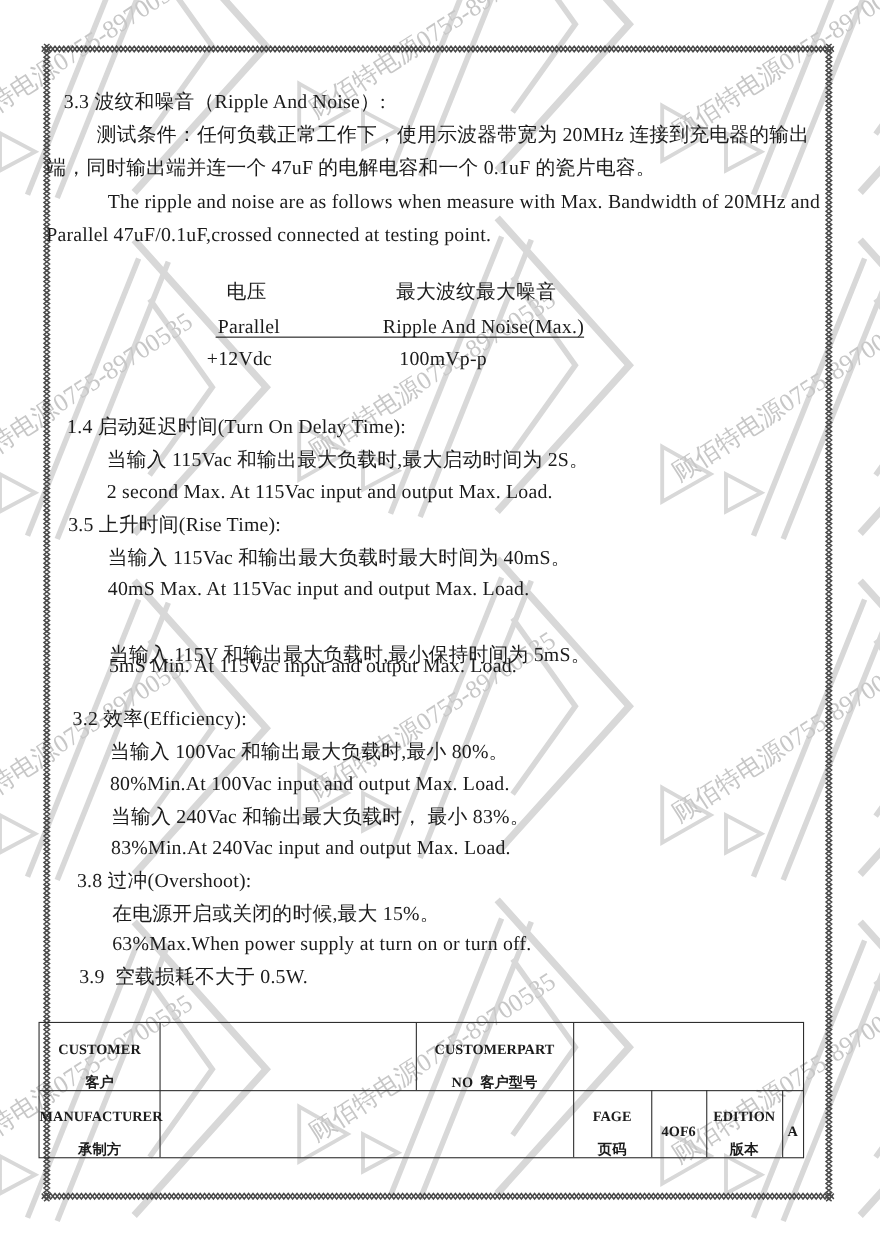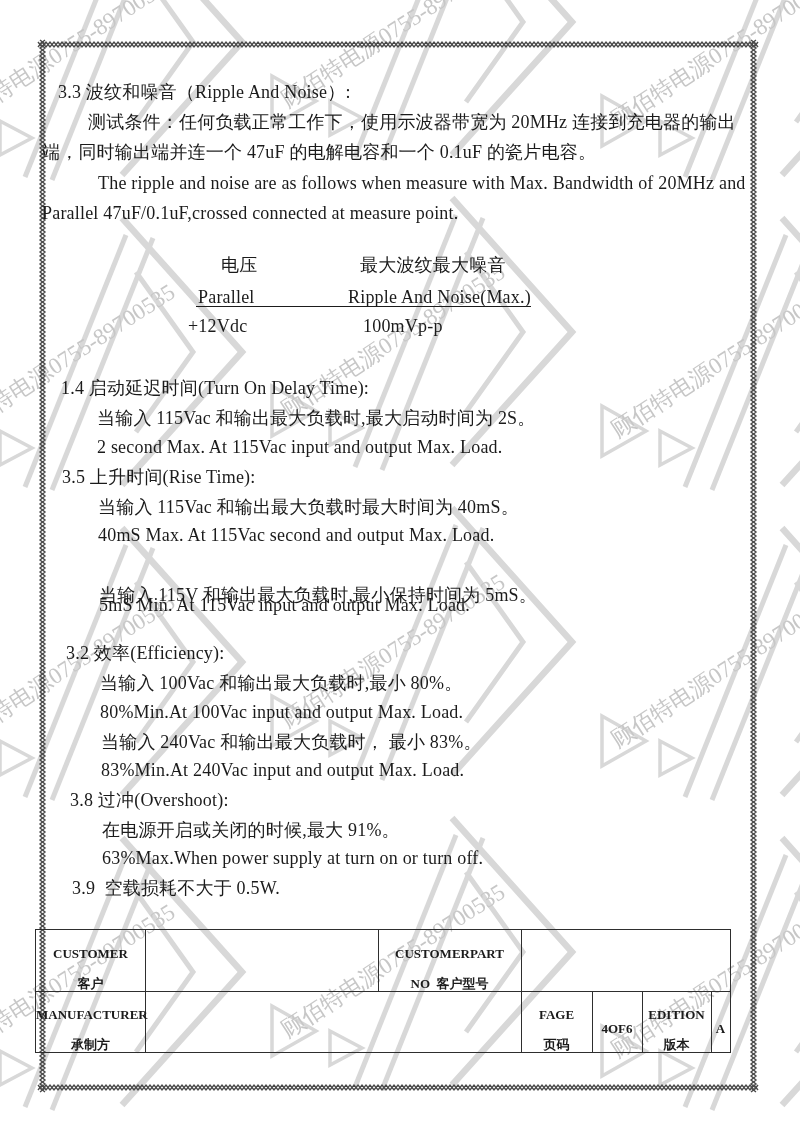--- a/index.html
+++ b/index.html
@@ -145,49 +145,49 @@
       <path d="M717,4 L722,8 L717,12 L722,16 L717,20 L722,24 L717,28 L722,32 L717,36 L722,40 L717,44 L722,48 L717,52 L722,56 L717,60 L722,64 L717,68 L722,72 L717,76 L722,80 L717,84 L722,88 L717,92 L722,96 L717,100 L722,104 L717,108 L722,112 L717,116 L722,120 L717,124 L722,128 L717,132 L722,136 L717,140 L722,144 L717,148 L722,152 L717,156 L722,160 L717,164 L722,168 L717,172 L722,176 L717,180 L722,184 L717,188 L722,192 L717,196 L722,200 L717,204 L722,208 L717,212 L722,216 L717,220 L722,224 L717,228 L722,232 L717,236 L722,240 L717,244 L722,248 L717,252 L722,256 L717,260 L722,264 L717,268 L722,272 L717,276 L722,280 L717,284 L722,288 L717,292 L722,296 L717,300 L722,304 L717,308 L722,312 L717,316 L722,320 L717,324 L722,328 L717,332 L722,336 L717,340 L722,344 L717,348 L722,352 L717,356 L722,360 L717,364 L722,368 L717,372 L722,376 L717,380 L722,384 L717,388 L722,392 L717,396 L722,400 L717,404 L722,408 L717,412 L722,416 L717,420 L722,424 L717,428 L722,432 L717,436 L722,440 L717,444 L722,448 L717,452 L722,456 L717,460 L722,464 L717,468 L722,472 L717,476 L722,480 L717,484 L722,488 L717,492 L722,496 L717,500 L722,504 L717,508 L722,512 L717,516 L722,520 L717,524 L722,528 L717,532 L722,536 L717,540 L722,544 L717,548 L722,552 L717,556 L722,560 L717,564 L722,568 L717,572 L722,576 L717,580 L722,584 L717,588 L722,592 L717,596 L722,600 L717,604 L722,608 L717,612 L722,616 L717,620 L722,624 L717,628 L722,632 L717,636 L722,640 L717,644 L722,648 L717,652 L722,656 L717,660 L722,664 L717,668 L722,672 L717,676 L722,680 L717,684 L722,688 L717,692 L722,696 L717,700 L722,704 L717,708 L722,712 L717,716 L722,720 L717,724 L722,728 L717,732 L722,736 L717,740 L722,744 L717,748 L722,752 L717,756 L722,760 L717,764 L722,768 L717,772 L722,776 L717,780 L722,784 L717,788 L722,792 L717,796 L722,800 L717,804 L722,808 L717,812 L722,816 L717,820 L722,824 L717,828 L722,832 L717,836 L722,840 L717,844 L722,848 L717,852 L722,856 L717,860 L722,864 L717,868 L722,872 L717,876 L722,880 L717,884 L722,888 L717,892 L722,896 L717,900 L722,904 L717,908 L722,912 L717,916 L722,920 L717,924 L722,928 L717,932 L722,936 L717,940 L722,944 L717,948 L722,952 L717,956 L722,960 L717,964 L722,968 L717,972 L722,976 L717,980 L722,984 L717,988 L722,992 L717,996 L722,1000 L717,1004 L722,1008 L717,1012 L722,1016 L717,1020 L722,1024 L717,1028 L722,1032 L717,1036 L722,1040 L717,1044 L722,1048 L717,1052 L722,1056" fill="none" stroke="#4a4a4a" stroke-width="1.4"></path>
       <path d="M722,4 L717,8 L722,12 L717,16 L722,20 L717,24 L722,28 L717,32 L722,36 L717,40 L722,44 L717,48 L722,52 L717,56 L722,60 L717,64 L722,68 L717,72 L722,76 L717,80 L722,84 L717,88 L722,92 L717,96 L722,100 L717,104 L722,108 L717,112 L722,116 L717,120 L722,124 L717,128 L722,132 L717,136 L722,140 L717,144 L722,148 L717,152 L722,156 L717,160 L722,164 L717,168 L722,172 L717,176 L722,180 L717,184 L722,188 L717,192 L722,196 L717,200 L722,204 L717,208 L722,212 L717,216 L722,220 L717,224 L722,228 L717,232 L722,236 L717,240 L722,244 L717,248 L722,252 L717,256 L722,260 L717,264 L722,268 L717,272 L722,276 L717,280 L722,284 L717,288 L722,292 L717,296 L722,300 L717,304 L722,308 L717,312 L722,316 L717,320 L722,324 L717,328 L722,332 L717,336 L722,340 L717,344 L722,348 L717,352 L722,356 L717,360 L722,364 L717,368 L722,372 L717,376 L722,380 L717,384 L722,388 L717,392 L722,396 L717,400 L722,404 L717,408 L722,412 L717,416 L722,420 L717,424 L722,428 L717,432 L722,436 L717,440 L722,444 L717,448 L722,452 L717,456 L722,460 L717,464 L722,468 L717,472 L722,476 L717,480 L722,484 L717,488 L722,492 L717,496 L722,500 L717,504 L722,508 L717,512 L722,516 L717,520 L722,524 L717,528 L722,532 L717,536 L722,540 L717,544 L722,548 L717,552 L722,556 L717,560 L722,564 L717,568 L722,572 L717,576 L722,580 L717,584 L722,588 L717,592 L722,596 L717,600 L722,604 L717,608 L722,612 L717,616 L722,620 L717,624 L722,628 L717,632 L722,636 L717,640 L722,644 L717,648 L722,652 L717,656 L722,660 L717,664 L722,668 L717,672 L722,676 L717,680 L722,684 L717,688 L722,692 L717,696 L722,700 L717,704 L722,708 L717,712 L722,716 L717,720 L722,724 L717,728 L722,732 L717,736 L722,740 L717,744 L722,748 L717,752 L722,756 L717,760 L722,764 L717,768 L722,772 L717,776 L722,780 L717,784 L722,788 L717,792 L722,796 L717,800 L722,804 L717,808 L722,812 L717,816 L722,820 L717,824 L722,828 L717,832 L722,836 L717,840 L722,844 L717,848 L722,852 L717,856 L722,860 L717,864 L722,868 L717,872 L722,876 L717,880 L722,884 L717,888 L722,892 L717,896 L722,900 L717,904 L722,908 L717,912 L722,916 L717,920 L722,924 L717,928 L722,932 L717,936 L722,940 L717,944 L722,948 L717,952 L722,956 L717,960 L722,964 L717,968 L722,972 L717,976 L722,980 L717,984 L722,988 L717,992 L722,996 L717,1000 L722,1004 L717,1008 L722,1012 L717,1016 L722,1020 L717,1024 L722,1028 L717,1032 L722,1036 L717,1040 L722,1044 L717,1048 L722,1052 L717,1056" fill="none" stroke="#4a4a4a" stroke-width="1.4"></path>
     </svg>
 
   <div class="content">
 
     <div class="ln" style="left:58px;top:82px">3.3 波纹和噪音（Ripple And Noise）:</div>
     <div class="ln" style="left:88px;top:112px">测试条件：任何负载正常工作下，使用示波器带宽为 20MHz 连接到充电器的输出</div>
     <div class="ln" style="left:42px;top:142px">端，同时输出端并连一个 47uF 的电解电容和一个 0.1uF 的瓷片电容。</div>
     <div class="ln" style="left:98px;top:173px">The ripple and noise are as follows when measure with Max. Bandwidth of 20MHz and</div>
-    <div class="ln" style="left:42px;top:203px">Parallel 47uF/0.1uF,crossed connected at measure point.</div>
-
-    <div class="ln" style="left:221px;top:255px">电压</div>
+    <div class="ln" style="left:42px;top:203px">Parallel 47uF/0.1uF,crossed connected at testing point.</div>
+
+    <div class="ln" style="left:206px;top:255px">电压</div>
     <div class="ln" style="left:360px;top:255px">最大波纹最大噪音</div>
     <div class="ln" style="left:198px;top:287px">Parallel</div>
     <div class="ln" style="left:348px;top:287px">Ripple And Noise(Max.)</div>
     <div class="mini-underline"></div>
     <div class="ln" style="left:188px;top:316px">+12Vdc</div>
     <div class="ln" style="left:363px;top:316px">100mVp-p</div>
 
     <div class="ln" style="left:61px;top:378px">1.4 启动延迟时间(Turn On Delay Time):</div>
     <div class="ln" style="left:97px;top:408px">当输入 115Vac 和输出最大负载时,最大启动时间为 2S。</div>
     <div class="ln" style="left:97px;top:437px">2 second Max. At 115Vac input and output Max. Load.</div>
 
     <div class="ln" style="left:62px;top:467px">3.5 上升时间(Rise Time):</div>
     <div class="ln" style="left:98px;top:497px">当输入 115Vac 和输出最大负载时最大时间为 40mS。</div>
-    <div class="ln" style="left:98px;top:525px">40mS Max. At 115Vac second and output Max. Load.</div>
+    <div class="ln" style="left:98px;top:525px">40mS Max. At 115Vac input and output Max. Load.</div>
 
     <div class="ln" style="left:99px;top:585px">当输入 115V 和输出最大负载时,最小保持时间为 5mS。</div>
     <div class="ln" style="left:99px;top:595px">5mS Min. At 115Vac input and output Max. Load.</div>
 
     <div class="ln" style="left:66px;top:643px">3.2 效率(Efficiency):</div>
     <div class="ln" style="left:100px;top:673px">当输入 100Vac 和输出最大负载时,最小 80%。</div>
     <div class="ln" style="left:100px;top:702px">80%Min.At 100Vac input and output Max. Load.</div>
     <div class="ln" style="left:101px;top:732px">当输入 240Vac 和输出最大负载时， 最小 83%。</div>
     <div class="ln" style="left:101px;top:760px">83%Min.At 240Vac input and output Max. Load.</div>
 
     <div class="ln" style="left:70px;top:790px">3.8 过冲(Overshoot):</div>
-    <div class="ln" style="left:102px;top:820px">在电源开启或关闭的时候,最大 91%。</div>
+    <div class="ln" style="left:102px;top:820px">在电源开启或关闭的时候,最大 15%。</div>
     <div class="ln" style="left:102px;top:848px">63%Max.When power supply at turn on or turn off.</div>
 
     <div class="ln" style="left:72px;top:878px">3.9  空载损耗不大于 0.5W.</div>
 
     <div class="ftable">
       <div class="hl" style="top:61px"></div>
       <div class="vl" style="left:109px;top:0;height:61px"></div>
       <div class="vl" style="left:342px;top:0;height:61px"></div>
       <div class="vl" style="left:485px;top:0;height:61px"></div>
       <div class="vl" style="left:109px;top:61px;height:61px"></div>

